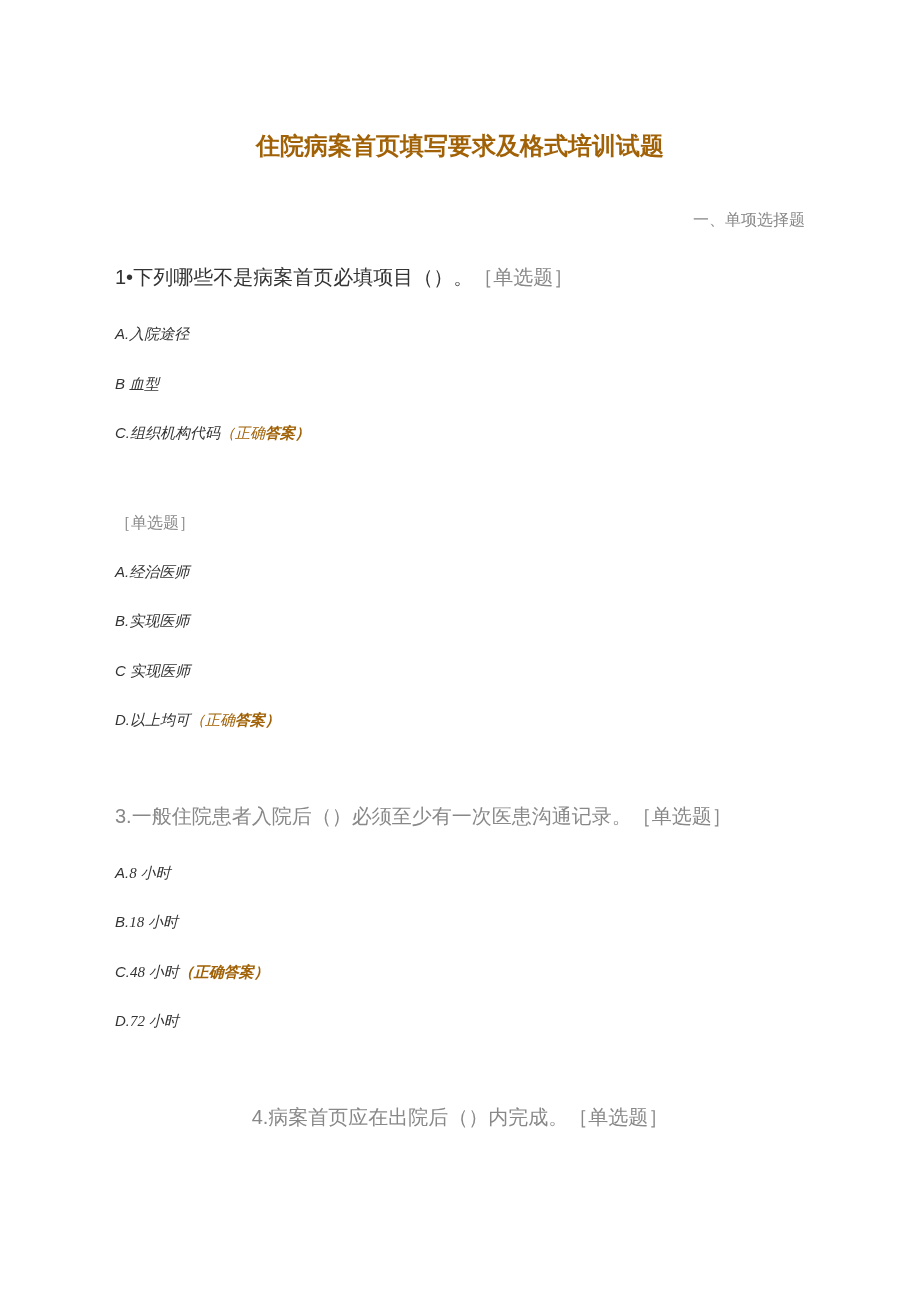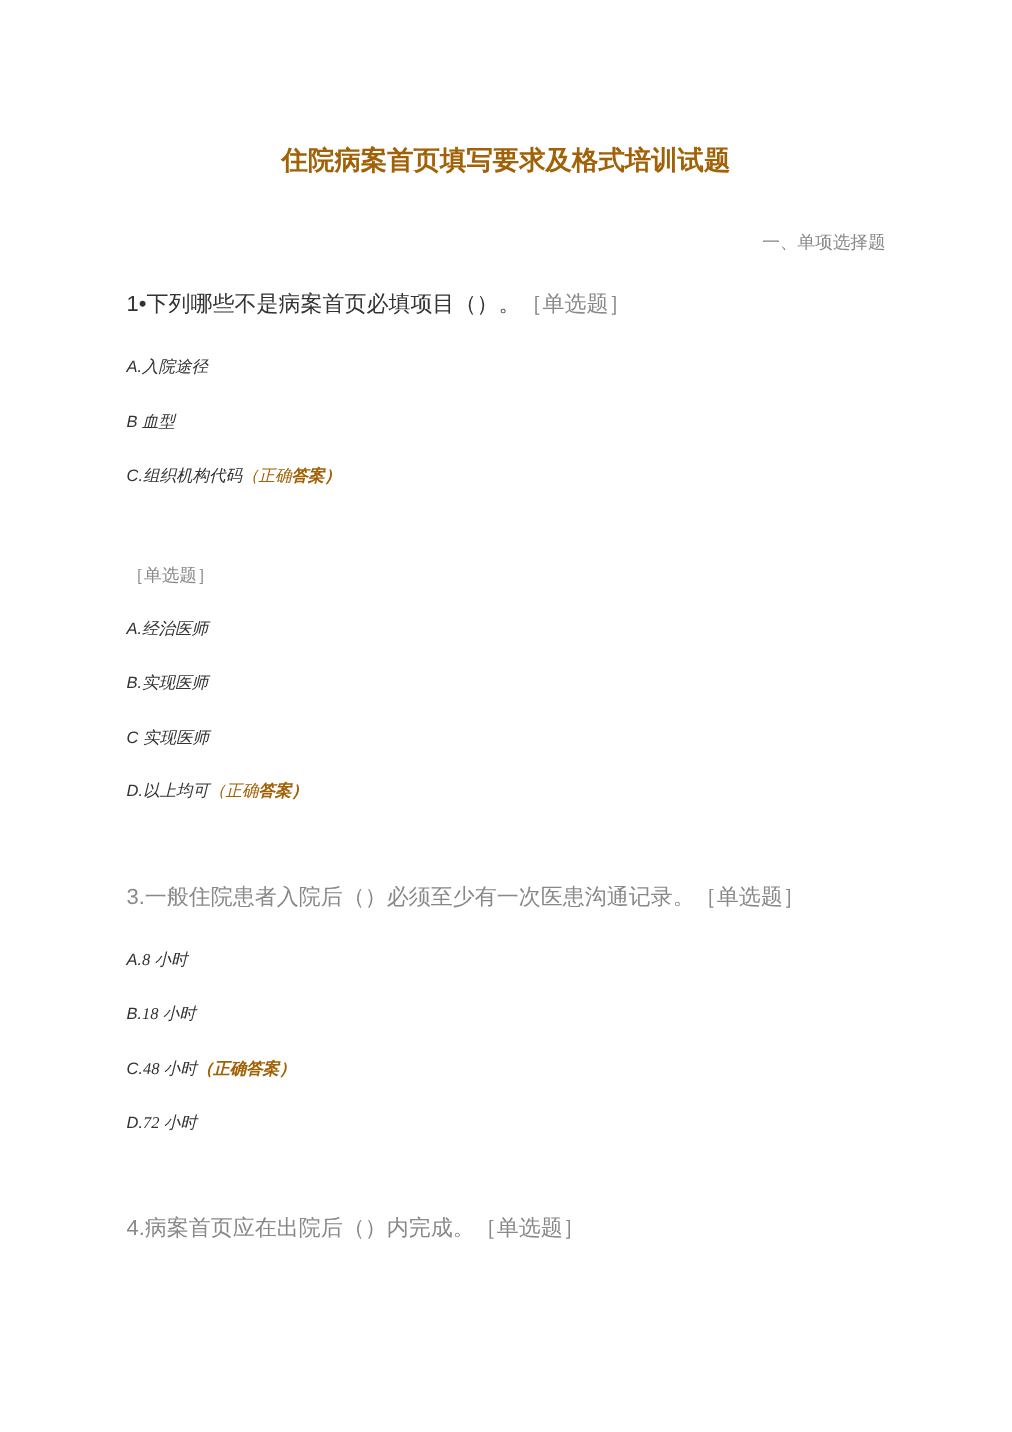--- a/index.html
+++ b/index.html
@@ -54,20 +54,21 @@
     }
     .correct {
       color: #a16207;
       margin-top: 26px;
     }
     .question-block {
       margin-bottom: 68px;
     }
     .question-block:last-child {
       margin-bottom: 0;
+      text-align: center;
     }
     .q2-tag-line {
       color: #888888;
       font-size: 16px;
       margin-bottom: 27px;
     }
     .gray {
       color: #888888;
     }
   </style>

